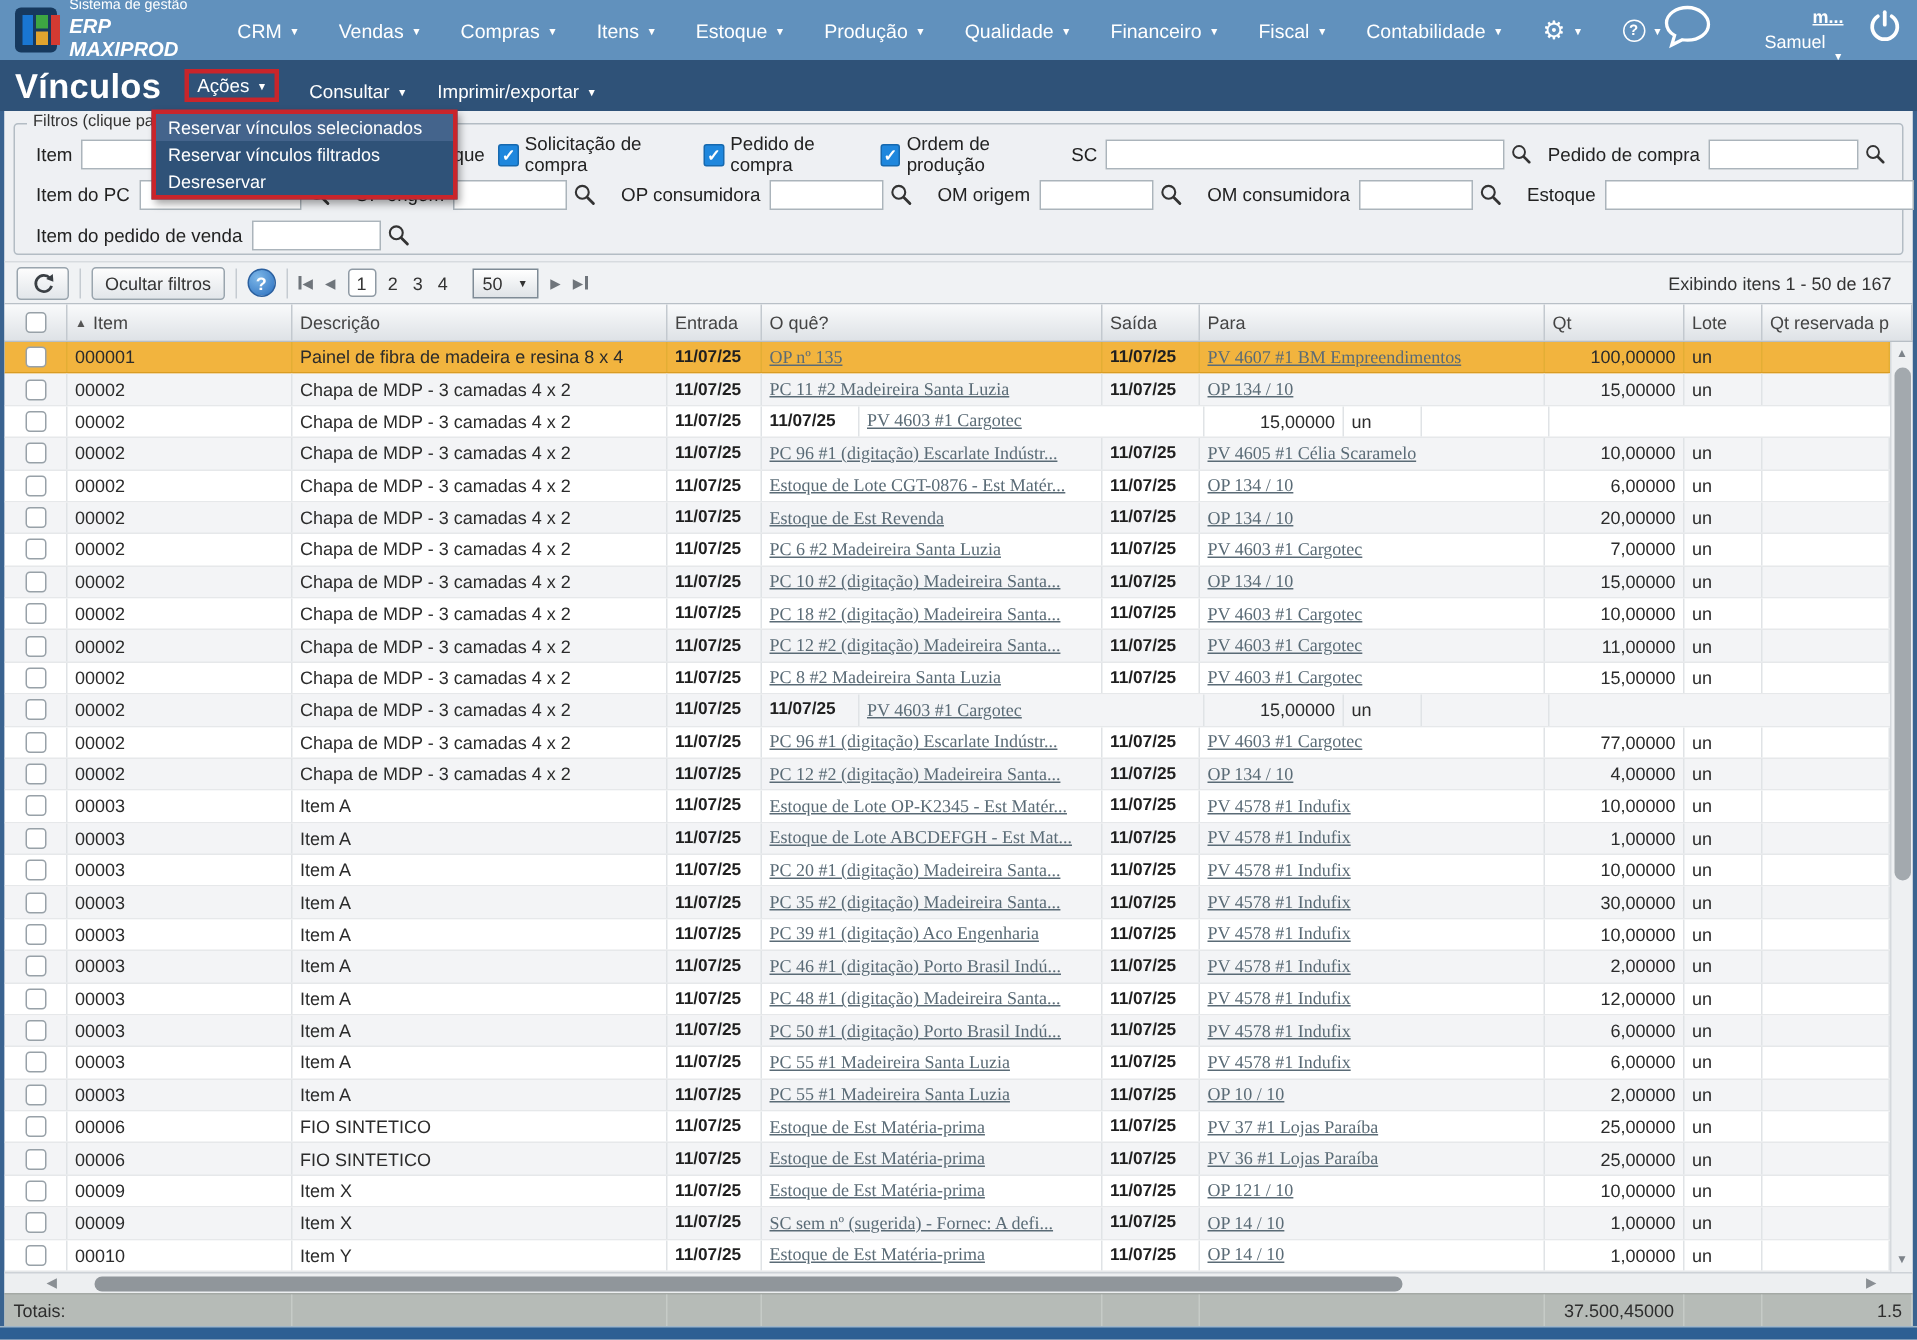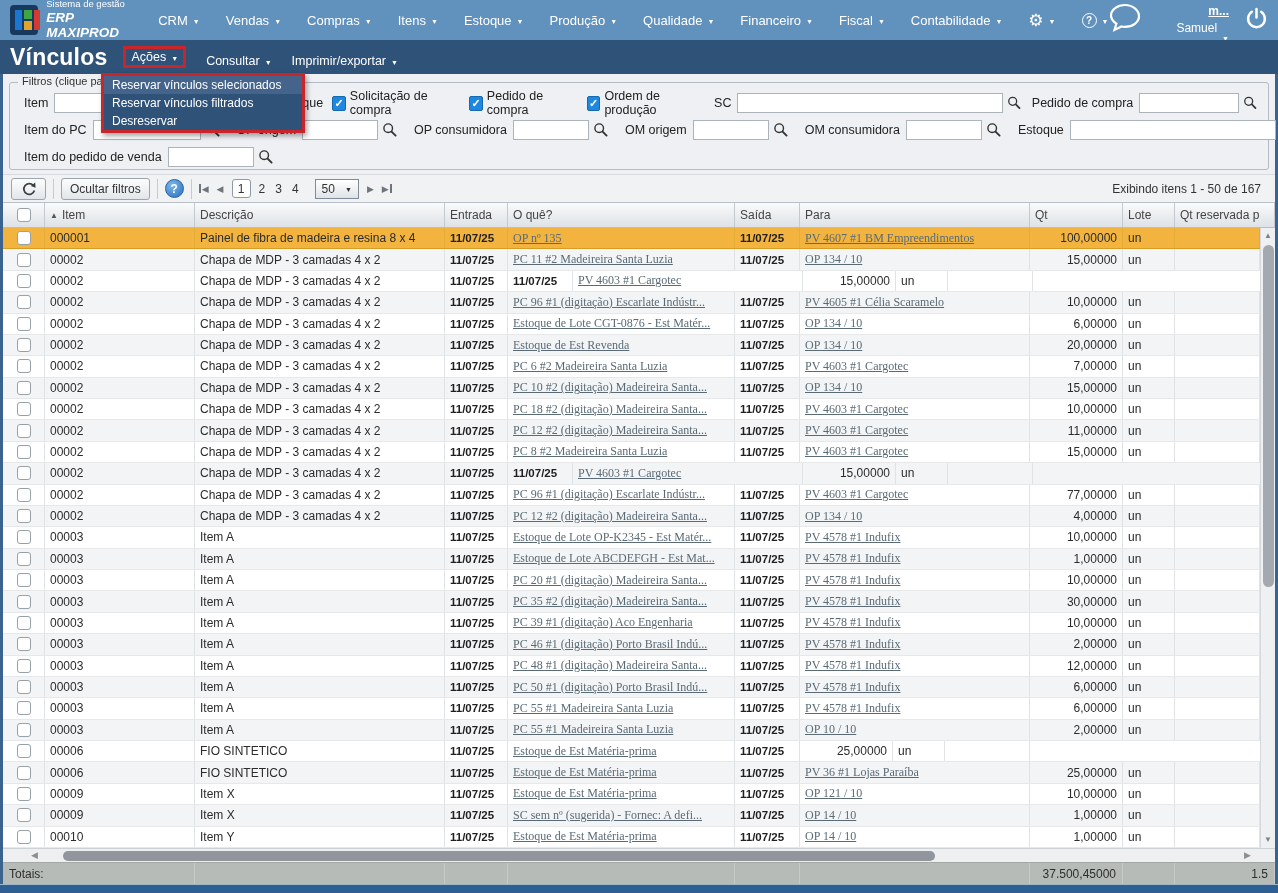--- a/index.html
+++ b/index.html
@@ -811,20 +811,23 @@
             <div class="cell ccbw" style="width: 42px;">
               <span class="rcb"></span>
             </div>
             <div class="cell c-item" style="width: 150px;">00006</div>
             <div class="cell c-desc" style="width: 250px;">FIO SINTETICO</div>
             <div class="cell c-entrada date" style="width: 63px;">11/07/25</div>
             <div class="cell c-oque" style="width: 227px;">
               <span class="glink">Estoque de Est Matéria-prima</span>
             </div>
             <div class="cell c-saida date" style="width: 65px;">11/07/25</div>
+            <div class="cell c-para" style="width: 230px;">
+              <span class="glink">PV 37 #1 Lojas Paraíba</span>
+            </div>
             <div class="cell c-qt" style="width: 93px;">25,00000</div>
             <div class="cell c-unid" style="width: 52px;">un</div>
             <div class="cell c-qtres" style="width: 85px;"></div>
           </div>
           <div class="grow alt">
             <div class="cell ccbw" style="width: 42px;">
               <span class="rcb"></span>
             </div>
             <div class="cell c-item" style="width: 150px;">00006</div>
             <div class="cell c-desc" style="width: 250px;">FIO SINTETICO</div>

